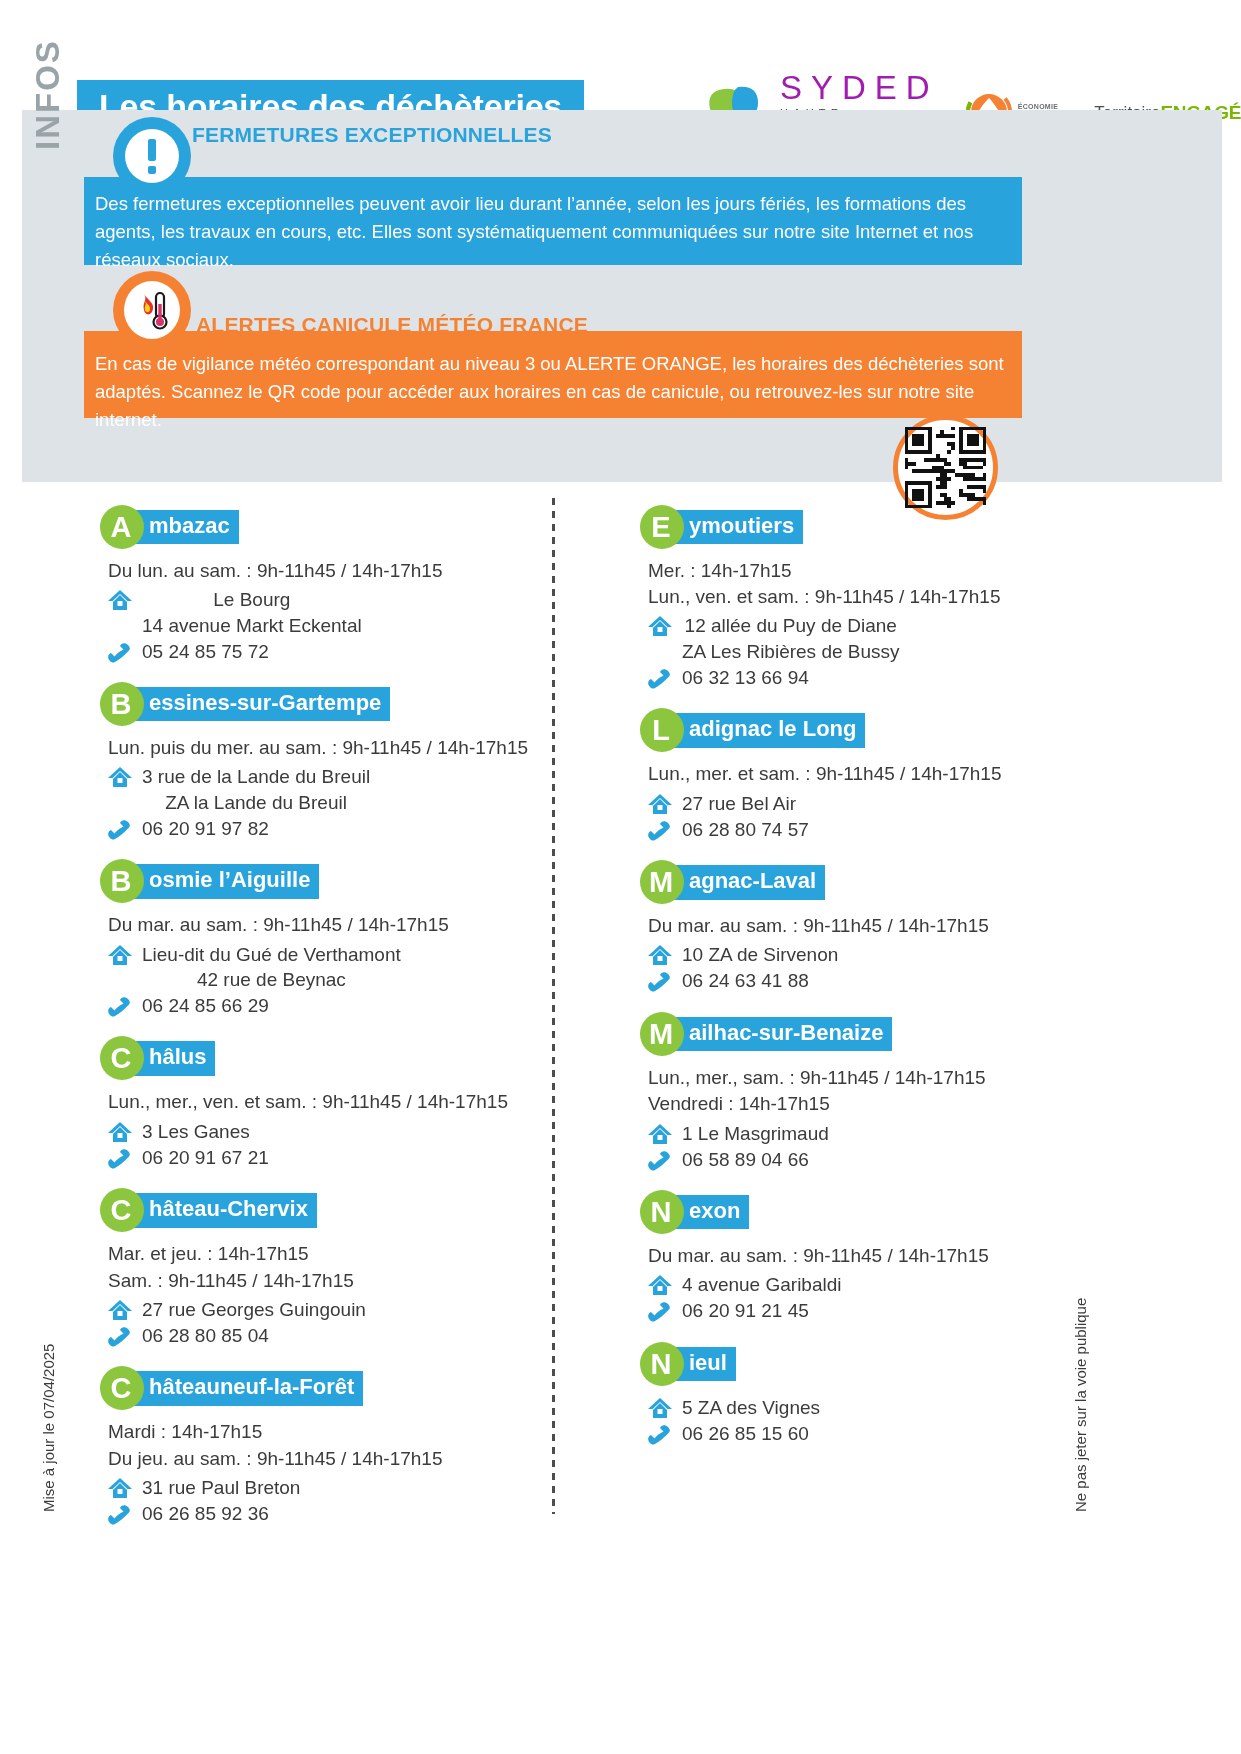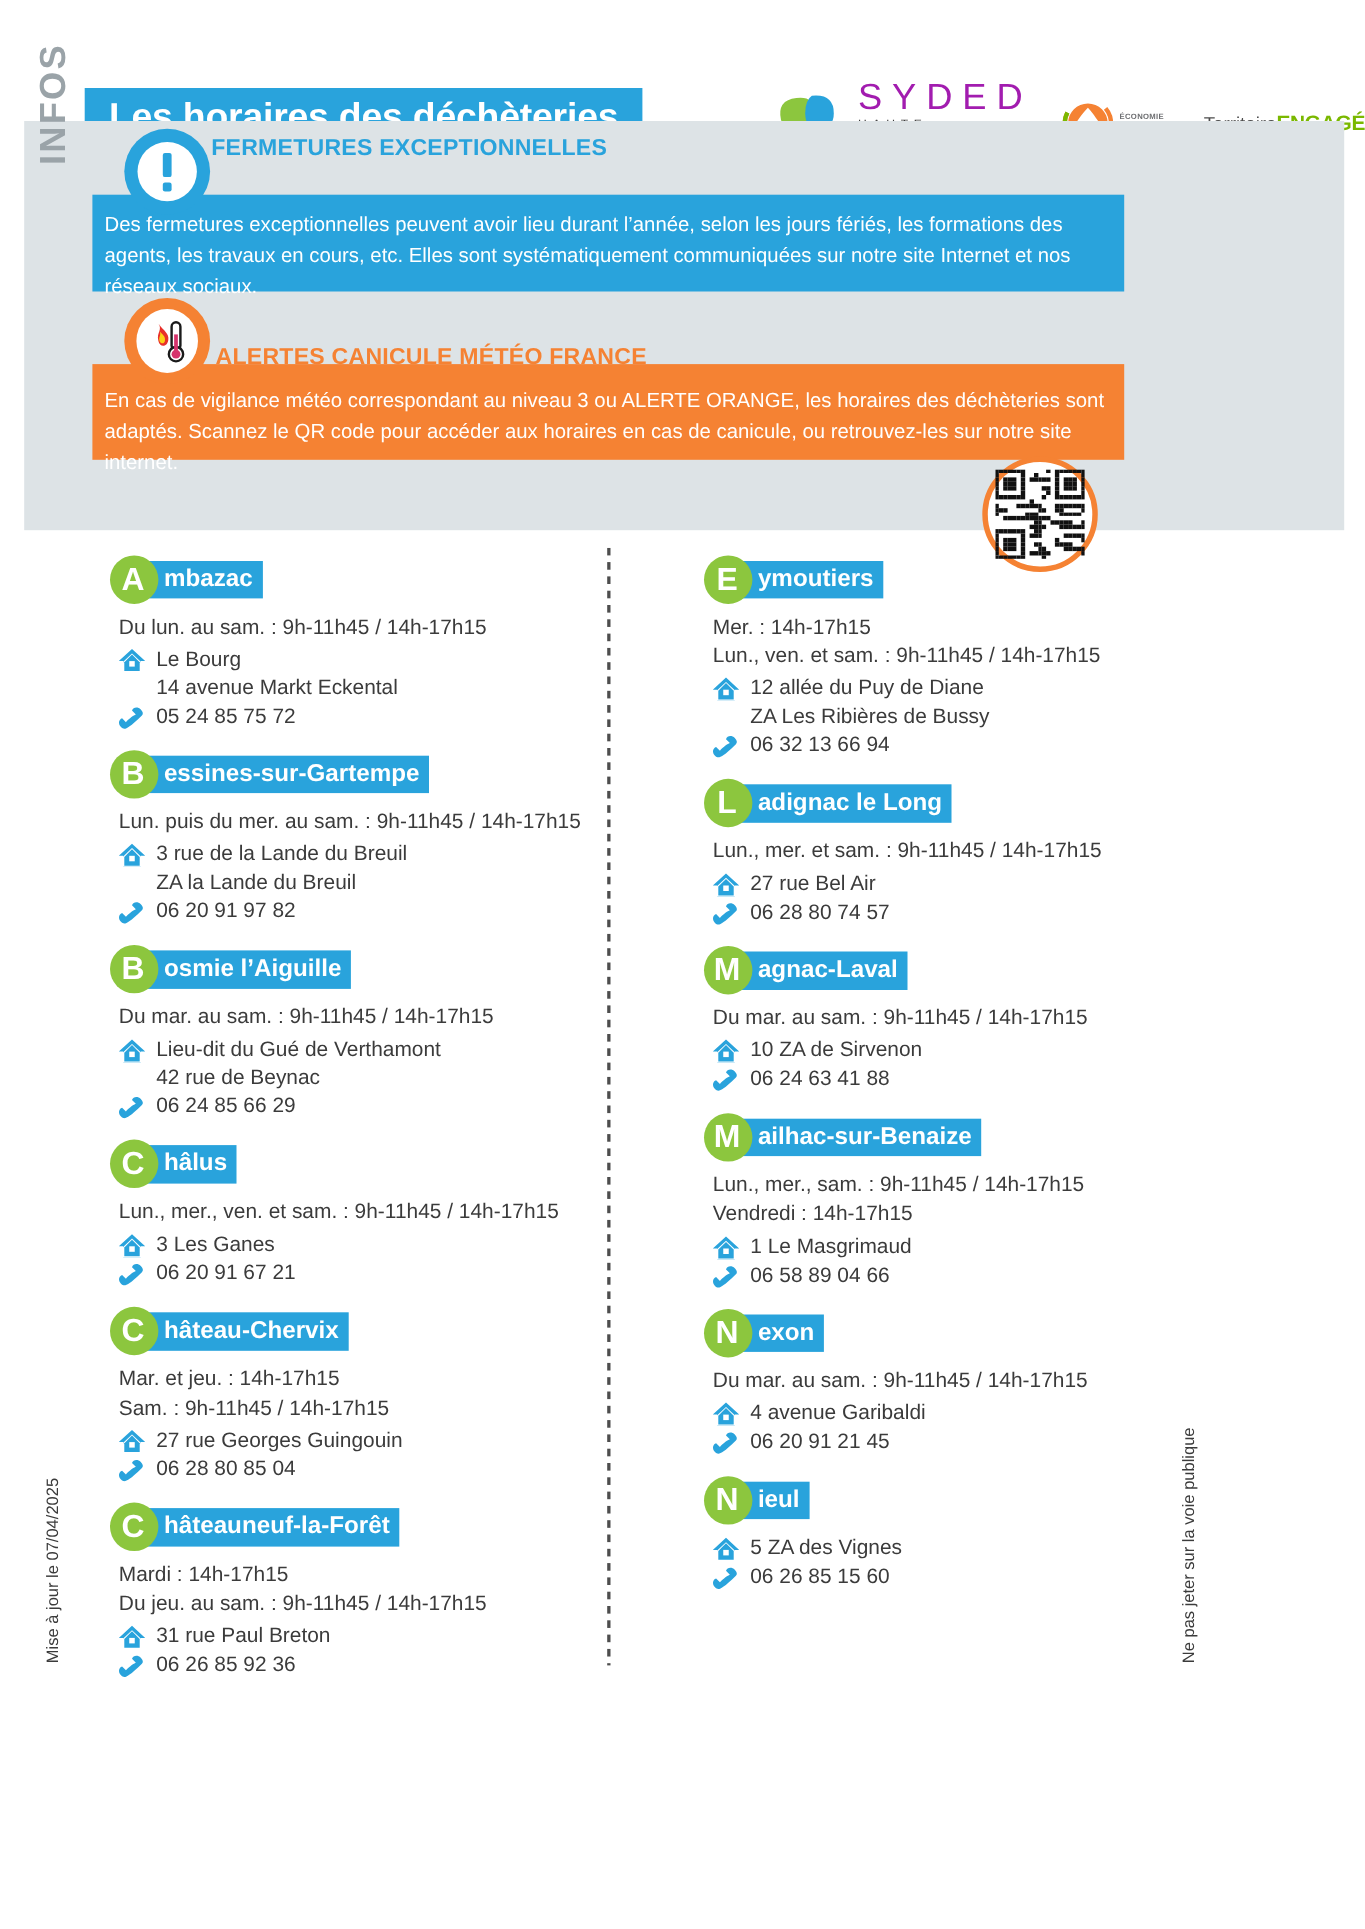--- a/index.html
+++ b/index.html
@@ -134,21 +134,21 @@
   }
   .ename .rest {
     background:#29a3dc; color:#ffffff; font-size:22px; font-weight:bold;
     padding:4px 9px 6px 17px; line-height:1.12;
     white-space:nowrap;
   }
   .hours { font-size:19px; line-height:1.38; color:#3b3b3b; margin-left:8px; }
   .lines { margin-top:3px; }
   .line { display:flex; align-items:flex-start; font-size:19px; line-height:1.35; color:#3b3b3b; }
   .line .ico { width:40px; flex:0 0 40px; display:flex; justify-content:center; padding-top:2px; }
-  .line .txt { padding-left:2px; }
+  .line .txt { padding-left:2px;text-align:center; }
   .line .txt .sub { display:block; }
   .ico svg { display:block; }
 
   
   .foot-left {
     position:absolute; left:40px; top:1512px;
     font-size:15px; color:#3b3b3b;
     transform:rotate(-90deg); transform-origin:left top;
     white-space:nowrap;
   }

